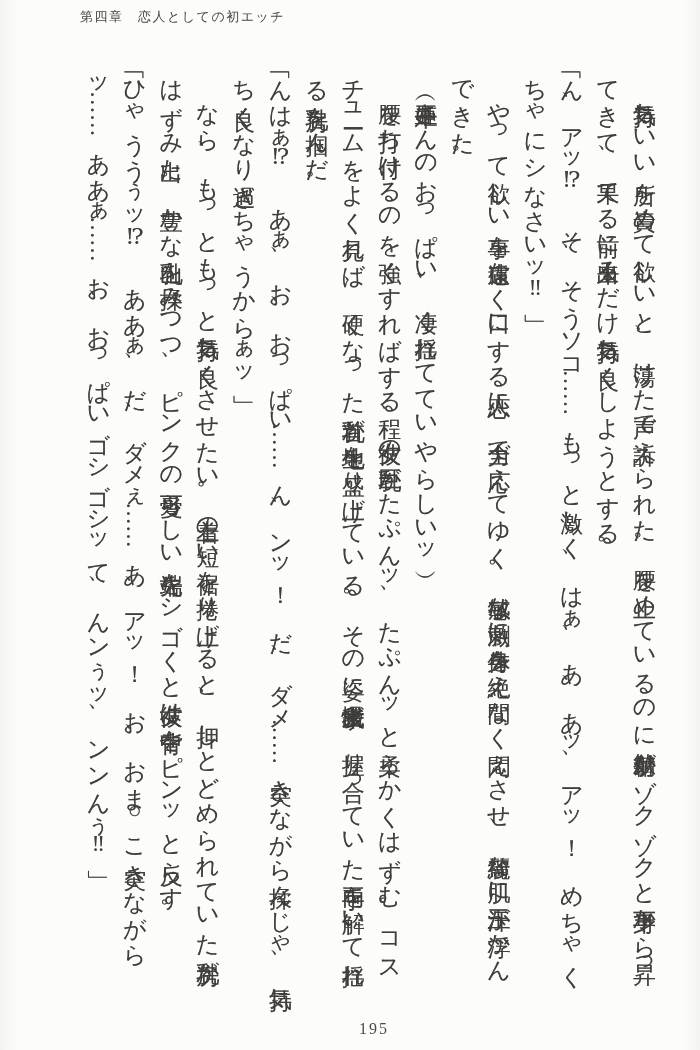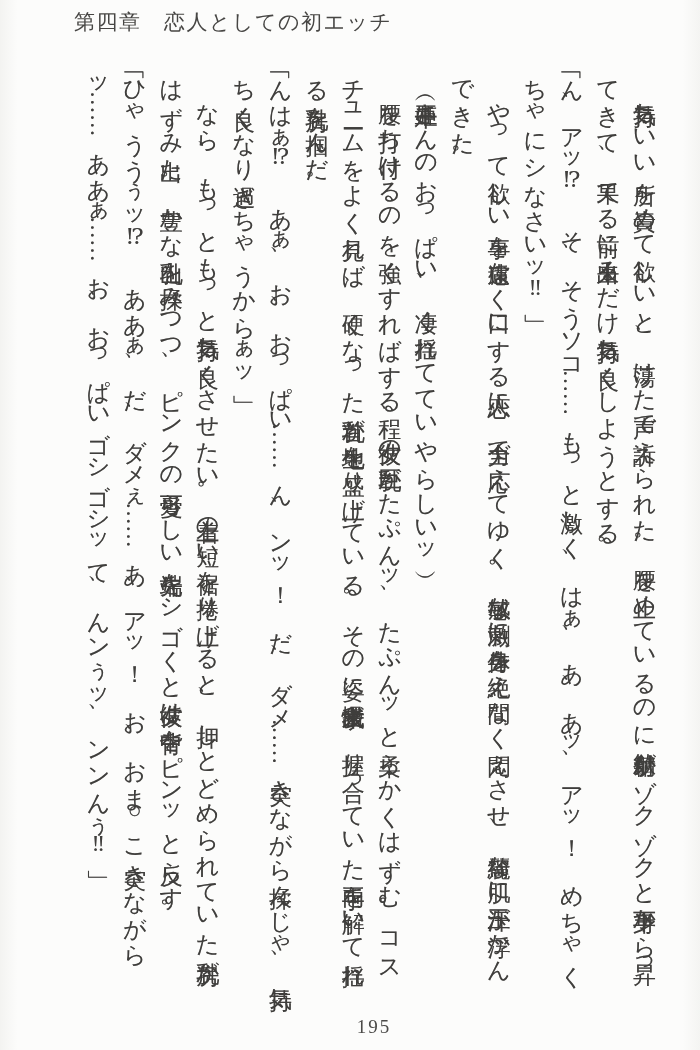--- a/index.html
+++ b/index.html
@@ -15,22 +15,22 @@
     background:
       linear-gradient(90deg, #f3f3f1 0%, #fcfcfb 2.5%, #fcfcfb 97.5%, #f4f4f2 100%),
       #fcfcfb;
     overflow: hidden;
     font-family: "Liberation Serif", "DejaVu Serif", serif;
     color: #3f3e3c;
   }
   .chapter-header {
     position: absolute;
     top: 8px;
-    left: 74px;
-    font-size: 21px;
+    left: 80px;
+    font-size: 13px;
     letter-spacing: 1.5px;
     color: #474644;
     white-space: nowrap;
   }
   .body-text {
     position: absolute;
     top: 64px;
     right: 38px;
     width: 622px;
     height: 928px;
@@ -49,21 +49,21 @@
     text-indent: 1em;
   }
   .page-number {
     position: absolute;
     bottom: 12px;
     left: 0;
     width: 100%;
     box-sizing: border-box;
     padding-left: 48px;
     text-align: center;
-    font-size: 19px;
+    font-size: 16px;
     letter-spacing: 2px;
     color: #4b4a48;
   }
 </style>
 </head>
 <body>
 
 <div class="page">
   <div class="chapter-header">第四章　恋人としての初エッチ</div>
 

